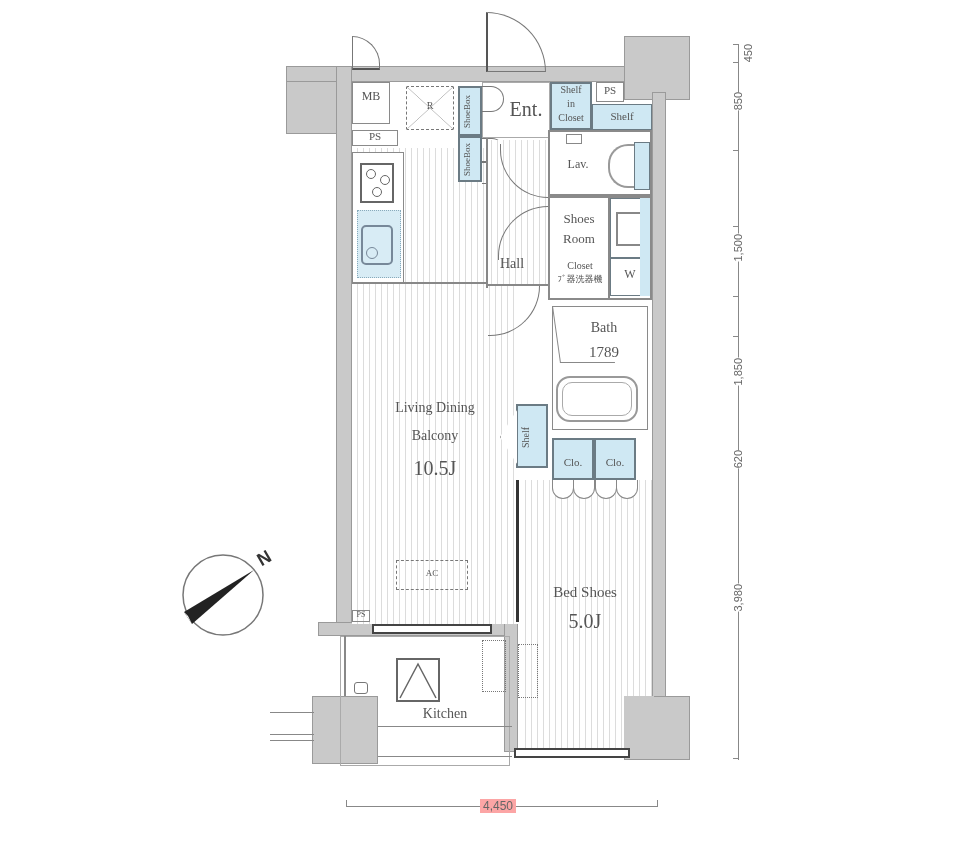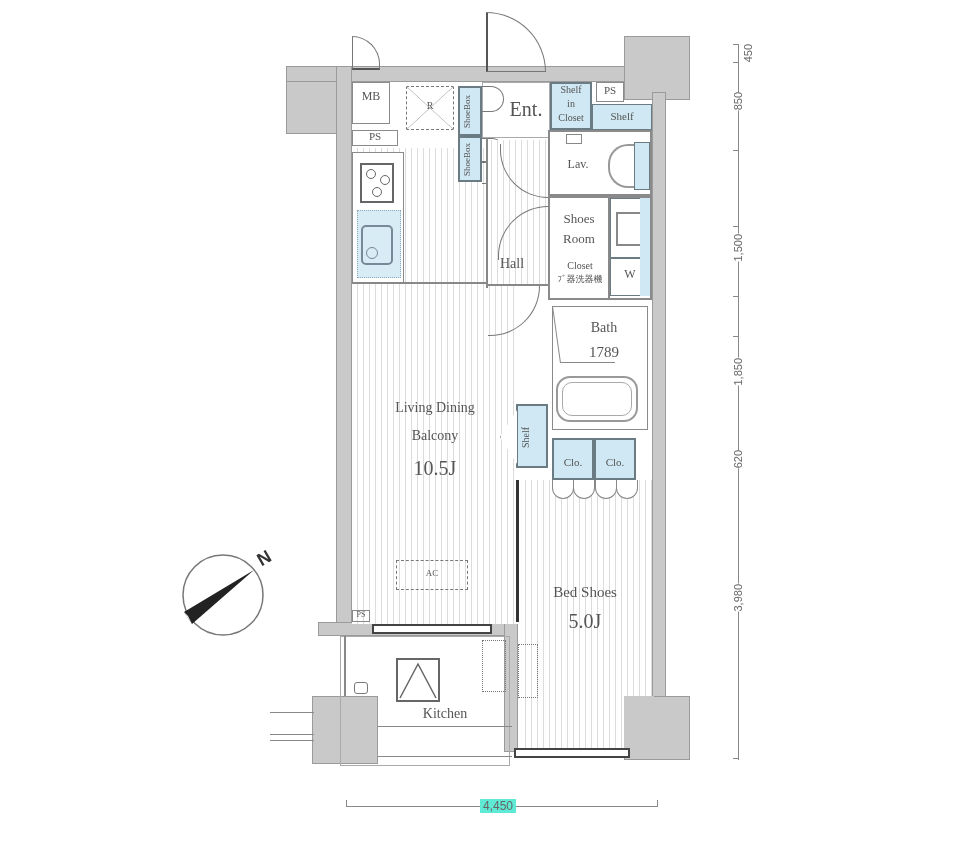--- a/index.html
+++ b/index.html
@@ -179,13 +179,13 @@
 <div class="dim dimv" style="left:742px;top:44px;background:#fff;">450</div>
 <div class="dim dimv" style="left:732px;top:92px;background:#fff;">850</div>
 <div class="dim dimv" style="left:732px;top:234px;background:#fff;">1,500</div>
 <div class="dim dimv" style="left:732px;top:358px;background:#fff;">1,850</div>
 <div class="dim dimv" style="left:732px;top:450px;background:#fff;">620</div>
 <div class="dim dimv" style="left:732px;top:584px;background:#fff;">3,980</div>
 
 <div class="line" style="left:346px;top:806px;width:312px;height:1px;"></div>
 <div class="line" style="left:346px;top:800px;width:1px;height:7px;"></div>
 <div class="line" style="left:657px;top:800px;width:1px;height:7px;"></div>
-<div class="dim" style="left:480px;top:799px;background:#5eead4;padding:0 3px;font-size:12px;">4,450</div>
+<div class="dim" style="left:480px;top:799px;background:#fca5a5;padding:0 3px;font-size:12px;">4,450</div>
 
 </body></html>

